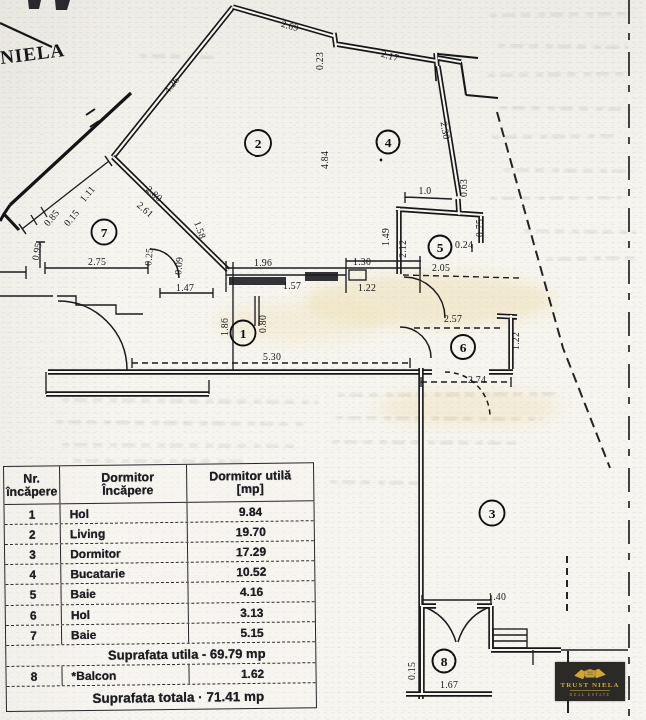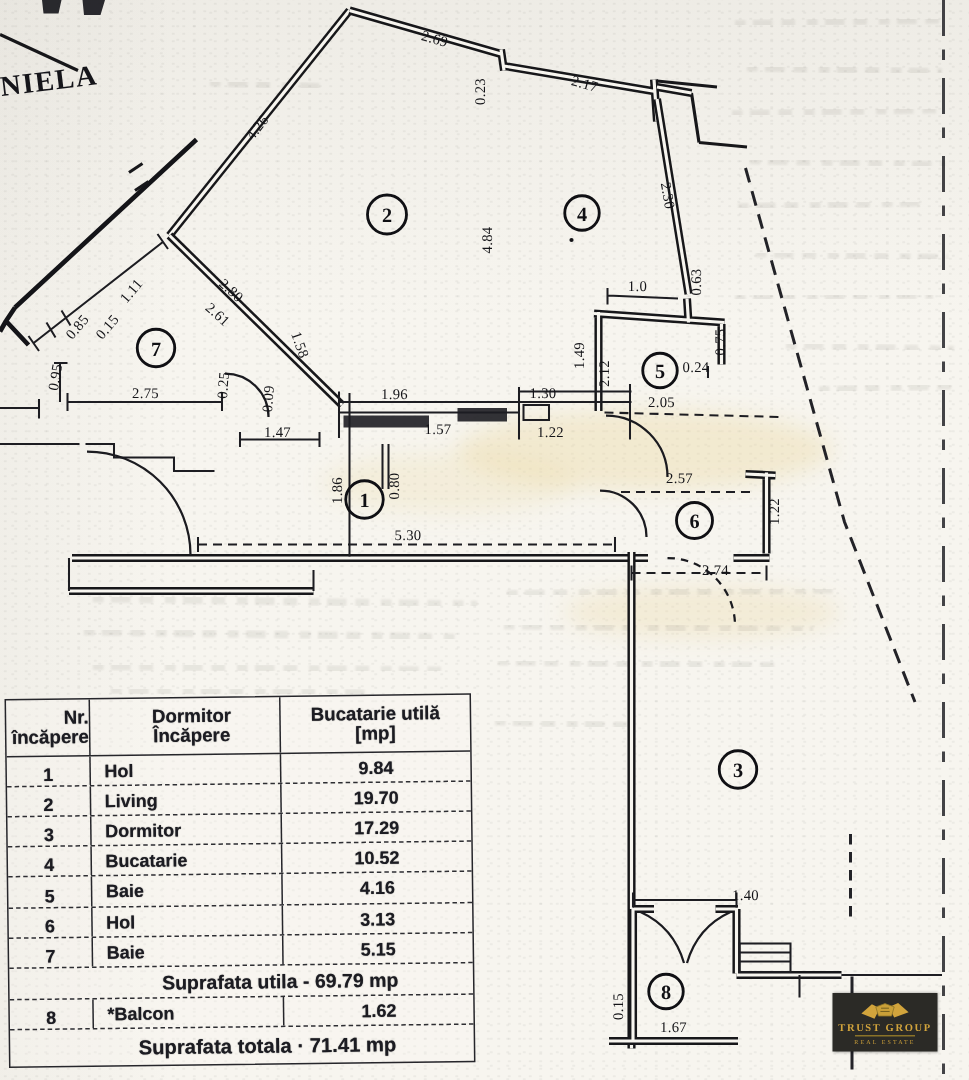--- a/index.html
+++ b/index.html
@@ -42,21 +42,21 @@
     position:absolute;left:3px;top:466px;width:309px;z-index:20;
     transform:rotate(-0.7deg);transform-origin:left top;
     border:1.9px solid #26262b;color:#1c1c22;
     font-weight:700;font-size:12px;
     text-shadow:0 0 .7px rgba(25,25,30,.75);
     background:rgba(250,249,244,.25);
   }
   .thead{display:flex;height:37px;border-bottom:1.9px solid #26262b}
   .trow{display:flex;height:19px;border-bottom:1.6px dashed #2e2e33}
   .trow.r5{height:20px}
-  .c1{width:55px;border-right:1.7px solid #26262b;display:flex;align-items:flex-end;justify-content:center}
+  .c1{width:55px;border-right:1.7px solid #26262b;display:flex;align-items:center;justify-content:center}
   .c2{width:127px;border-right:1.7px solid #26262b;display:flex;align-items:center;padding-left:9px;box-sizing:border-box}
   .c3{flex:1;display:flex;align-items:center;justify-content:center}
   .hc{flex-direction:column;justify-content:center;line-height:12.5px;text-align:center;font-size:12.5px}
   .sumrow{height:21px;border-bottom:1.6px dashed #2e2e33;display:flex;align-items:center;justify-content:center;padding-left:52px;box-sizing:border-box;font-size:13px}
   .totrow{height:24px;display:flex;align-items:center;justify-content:center;padding-left:34px;box-sizing:border-box;font-size:13.5px}
 
   
   .trust{
     position:absolute;left:555px;top:662px;width:70px;height:39px;z-index:30;
     background:#2b2a26;display:flex;flex-direction:column;align-items:center;justify-content:center;
@@ -279,21 +279,21 @@
   <div class="thead">
     <div class="c1 hc">
       <span>Nr.</span>
       <span>încăpere</span>
     </div>
     <div class="c2 hc">
       <span>Dormitor</span>
       <span>Încăpere</span>
     </div>
     <div class="c3 hc">
-      <span>Bucatarie utilă</span>
+      <span>Dormitor utilă</span>
       <span>[mp]</span>
     </div>
   </div>
 
   <div class="trow">
     <div class="c1">1</div>
     <div class="c2">Hol</div>
     <div class="c3">9.84</div>
   </div>
   <div class="trow">
@@ -338,15 +338,15 @@
   <div class="totrow">Suprafata totala · 71.41 mp</div>
 </div>
 
 <div class="trust">
   <svg width="40" height="14" viewBox="0 0 40 16">
     <path d="M2,11 L10,4 L16,7 L12,15 Z" fill="#d2a43c"></path>
     <path d="M38,10 L30,3 L23,6 L27,14 Z" fill="#d2a43c"></path>
     <path d="M13,6 L20,3.5 L27,6 L25,13 L15,13 Z" fill="#caa038" stroke="#8a7228" stroke-width="0.6"></path>
     <path d="M17,7 L23,7 M16.5,9.5 L23.5,9.5" stroke="#6e5a1d" stroke-width="0.7"></path>
   </svg>
-  <div class="tname">TRUST GROUP</div>
+  <div class="tname">TRUST NIELA</div>
   <div class="ttag">REAL ESTATE</div>
 </div>
 
 </body></html>

